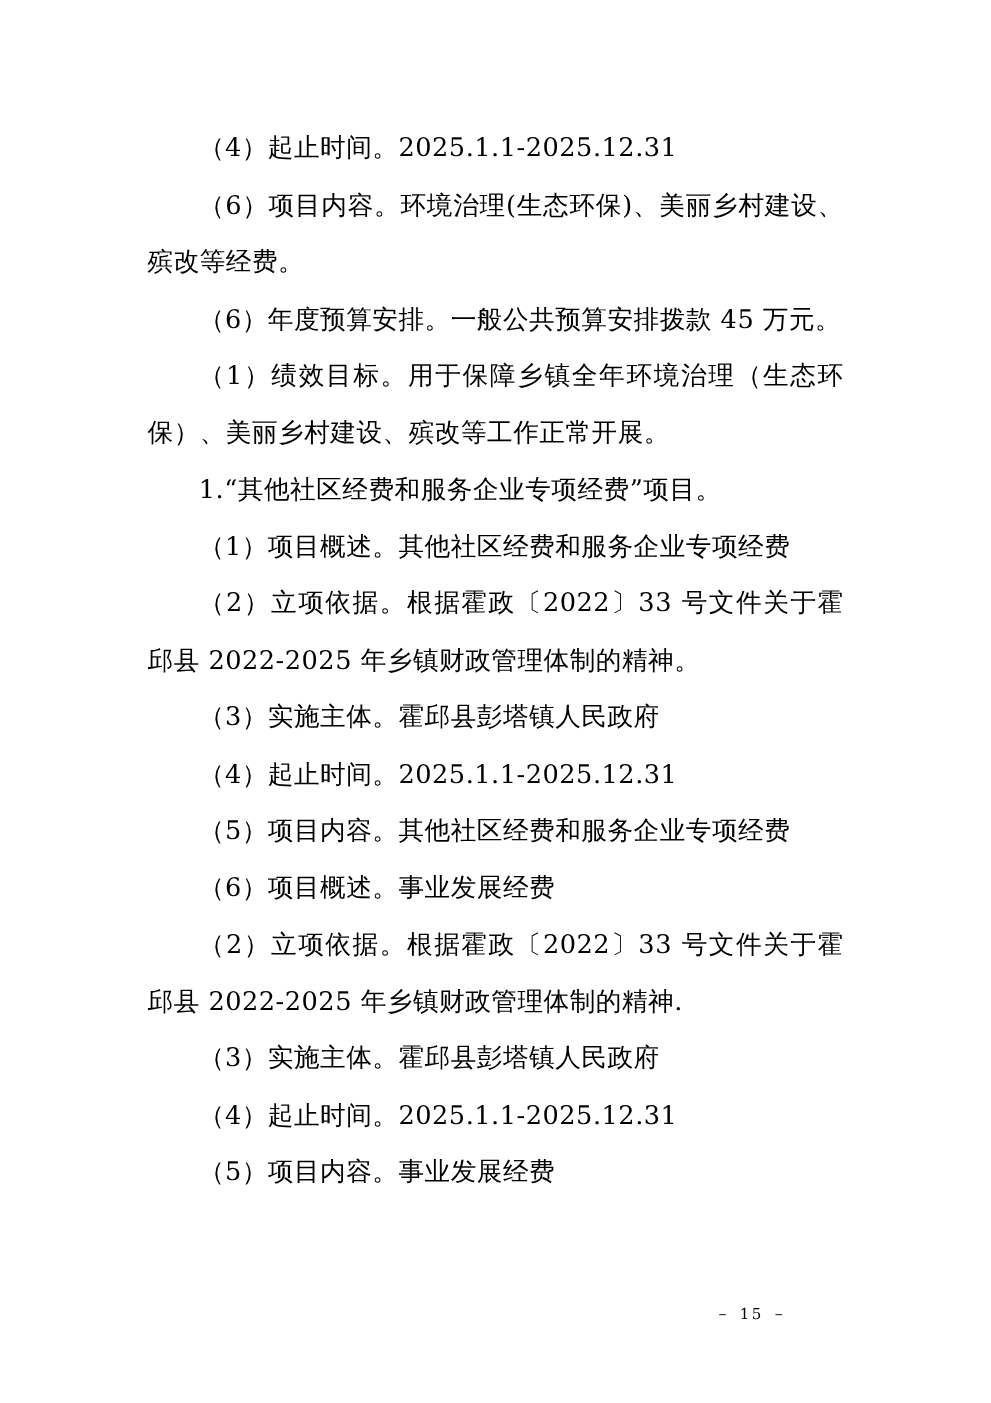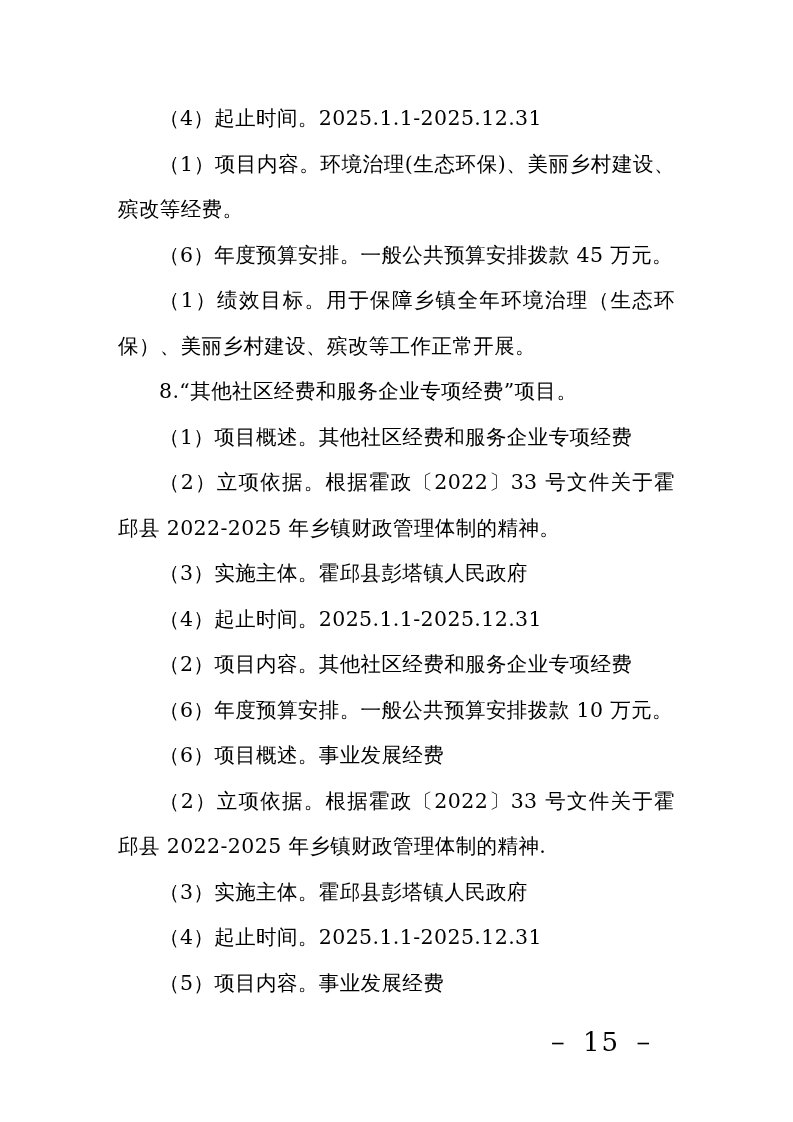--- a/index.html
+++ b/index.html
@@ -35,46 +35,45 @@
     margin: 0;
     padding: 0;
     text-indent: 41px;
   }
   .page-number {
     position: absolute;
     left: 0;
     right: 0;
     bottom: 62px;
     text-align: center;
-    font-size: 26px;
+    font-size: 12px;
     font-family: "DejaVu Serif", "Liberation Serif", serif;
     letter-spacing: 2px;
     padding-right: 20px;
   }
   .pn-inner {
     display: inline-block;
     margin-left: 430px;
   }
 </style>
 </head>
 <body>
 
 <div class="page">
   <div class="body-text">
     <p class="para">（4）起止时间。2025.1.1-2025.12.31</p>
-    <p class="para">（1）项目内容。环境治理(生态环保)、美丽乡村建设、殡改等经费。</p>
+    <p class="para">（6）项目内容。环境治理(生态环保)、美丽乡村建设、殡改等经费。</p>
     <p class="para">（6）年度预算安排。一般公共预算安排拨款 45 万元。</p>
     <p class="para">（1）绩效目标。用于保障乡镇全年环境治理（生态环保）、美丽乡村建设、殡改等工作正常开展。</p>
-    <p class="para">8.“其他社区经费和服务企业专项经费”项目。</p>
+    <p class="para">1.“其他社区经费和服务企业专项经费”项目。</p>
     <p class="para">（1）项目概述。其他社区经费和服务企业专项经费</p>
     <p class="para">（2）立项依据。根据霍政〔2022〕33 号文件关于霍邱县 2022-2025 年乡镇财政管理体制的精神。</p>
     <p class="para">（3）实施主体。霍邱县彭塔镇人民政府</p>
     <p class="para">（4）起止时间。2025.1.1-2025.12.31</p>
-    <p class="para">（2）项目内容。其他社区经费和服务企业专项经费</p>
-    <p class="para">（6）年度预算安排。一般公共预算安排拨款 10 万元。</p>
+    <p class="para">（5）项目内容。其他社区经费和服务企业专项经费</p>
     <p class="para">（6）项目概述。事业发展经费</p>
     <p class="para">（2）立项依据。根据霍政〔2022〕33 号文件关于霍邱县 2022-2025 年乡镇财政管理体制的精神.</p>
     <p class="para">（3）实施主体。霍邱县彭塔镇人民政府</p>
     <p class="para">（4）起止时间。2025.1.1-2025.12.31</p>
     <p class="para">（5）项目内容。事业发展经费</p>
 
   </div>
   <div class="page-number">
     <span class="pn-inner">－ 15 －</span>
   </div>

